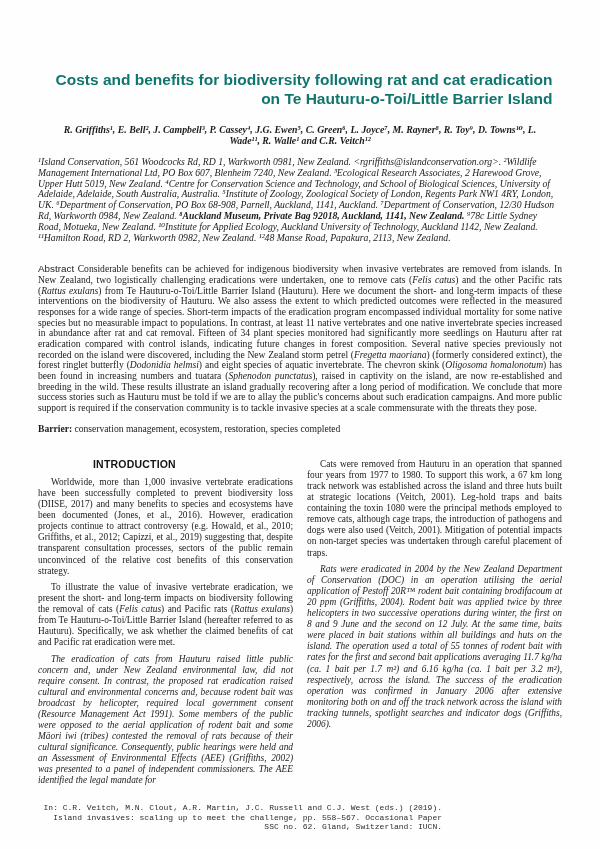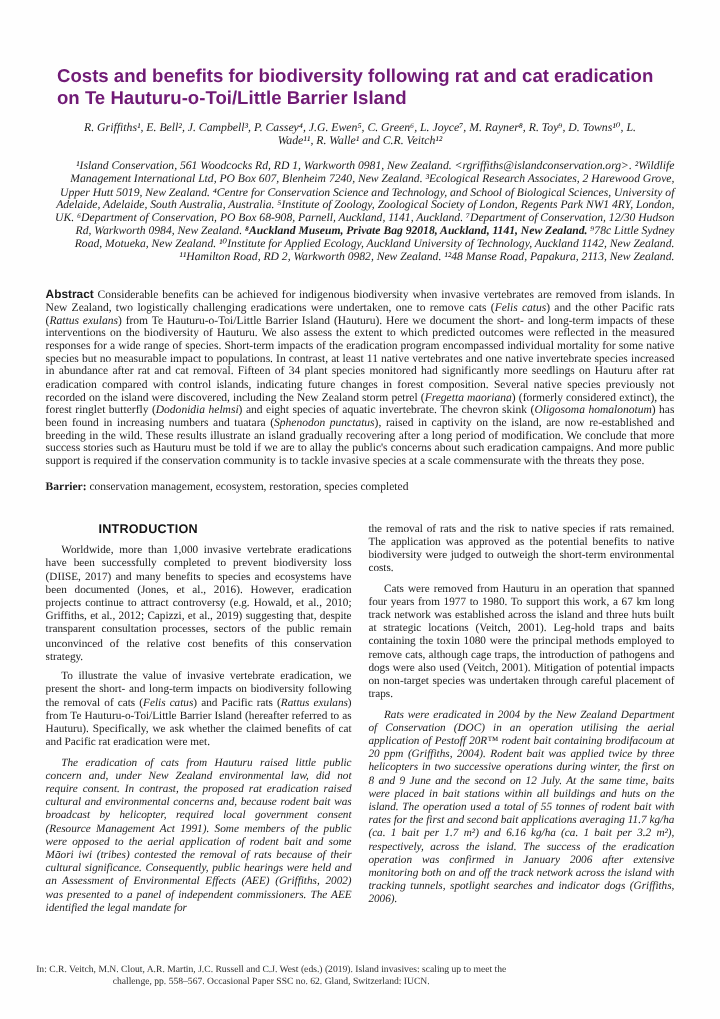--- a/index.html
+++ b/index.html
@@ -16,49 +16,50 @@
     font-family: "Liberation Serif", "DejaVu Serif", serif;
     padding: 55px 38px 0 38px;
     position: relative;
     overflow: hidden;
   }
   .title {
     font-family: "Liberation Sans", "DejaVu Sans", sans-serif;
     font-weight: bold;
     font-size: 15.5px;
     line-height: 18.5px;
-    text-align: left;
-    color: #701a75;
-    margin: 0 auto;
+    text-align: right;
+    color: #0f766e;
+    margin: 16px auto;
     max-width: 505px;
   }
   .authors {
     font-style: italic;
     font-size: 9.8px;
     line-height: 11px;
     text-align: center;
     margin: 9px auto 0;
     max-width: 490px;
+    font-weight: bold;
   }
   .affiliations {
     font-style: italic;
     font-size: 9.7px;
     line-height: 10.8px;
-    text-align: right;
+    text-align: left;
     margin: 11px 0 0;
   }
   .abstract {
     font-size: 9.6px;
     line-height: 10.65px;
     text-align: justify;
     margin: 21px 0 0;
   }
   .abstract-label {
     font-family: "Liberation Sans", "DejaVu Sans", sans-serif;
-    font-weight: bold;
+    font-weight: normal;
     font-size: 9.9px;
   }
   .keywords {
     font-size: 9.6px;
     line-height: 10.6px;
     margin: 10px 0 0;
   }
   .keywords b { font-weight: bold; }
   .columns {
     display: flex;
@@ -71,36 +72,36 @@
   .col {
     flex: 1 1 0;
     min-width: 0;
   }
   .section-heading {
     font-family: "Liberation Sans", "DejaVu Sans", sans-serif;
     font-weight: bold;
     font-size: 10.5px;
     letter-spacing: 0.2px;
     color: #141414;
-    margin: 0 0 7px 4px;
+    margin: 0 0 7px 15px;
     padding-left: 40px;
   }
   .col p { margin: 0 0 5.5px 0; }
   .col p.indent { text-indent: 13px; }
   .col p:last-child { margin-bottom: 0; font-style: italic; }
   .citation-footer {
     position: absolute;
-    left: 25px;
+    left: 40px;
     top: 803px;
     max-width: 402px;
-    font-family: Liberation Serif, serif;
+    font-family: Liberation Mono, monospace;
     font-size: 8px;
     line-height: 9.6px;
     color: #2d2d2d;
-    text-align: center;
+    text-align: right;
   }
 </style>
 </head>
 <body>
 
 <div class="page">
 
   <h1 class="title">Costs and benefits for biodiversity following rat and cat eradication on Te Hauturu-o-Toi/Little Barrier Island</h1>
 
   <p class="authors">R. Griffiths¹, E. Bell², J. Campbell³, P. Cassey⁴, J.G. Ewen⁵, C. Green⁶, L. Joyce⁷, M. Rayner⁸, R. Toy⁹, D. Towns¹⁰, L. Wade¹¹, R. Walle¹ and C.R. Veitch¹²</p>
@@ -112,21 +113,20 @@
   <p class="keywords"><b>Barrier:</b><span> conservation management, ecosystem, restoration, species completed</span></p>
 
   <div class="columns">
     <div class="col">
       <h2 class="section-heading">INTRODUCTION</h2>
       <p class="indent">Worldwide, more than 1,000 invasive vertebrate eradications have been successfully completed to prevent biodiversity loss (DIISE, 2017) and many benefits to species and ecosystems have been documented (Jones, et al., 2016). However, eradication projects continue to attract controversy (e.g. Howald, et al., 2010; Griffiths, et al., 2012; Capizzi, et al., 2019) suggesting that, despite transparent consultation processes, sectors of the public remain unconvinced of the relative cost benefits of this conservation strategy.</p>
       <p class="indent">To illustrate the value of invasive vertebrate eradication, we present the short- and long-term impacts on biodiversity following the removal of cats (<i>Felis catus</i>) and Pacific rats (<i>Rattus exulans</i>) from Te Hauturu-o-Toi/Little Barrier Island (hereafter referred to as Hauturu). Specifically, we ask whether the claimed benefits of cat and Pacific rat eradication were met.</p>
       <p class="indent">The eradication of cats from Hauturu raised little public concern and, under New Zealand environmental law, did not require consent. In contrast, the proposed rat eradication raised cultural and environmental concerns and, because rodent bait was broadcast by helicopter, required local government consent (Resource Management Act 1991). Some members of the public were opposed to the aerial application of rodent bait and some Māori iwi (tribes) contested the removal of rats because of their cultural significance. Consequently, public hearings were held and an Assessment of Environmental Effects (AEE) (Griffiths, 2002) was presented to a panel of independent commissioners. The AEE identified the legal mandate for</p>
     </div>
     <div class="col">
-      <p>the removal of rats and the risk to native species if rats remained. The application was approved as the potential benefits to native biodiversity were judged to outweigh the short-term environmental costs.</p>
       <p class="indent">Cats were removed from Hauturu in an operation that spanned four years from 1977 to 1980. To support this work, a 67 km long track network was established across the island and three huts built at strategic locations (Veitch, 2001). Leg-hold traps and baits containing the toxin 1080 were the principal methods employed to remove cats, although cage traps, the introduction of pathogens and dogs were also used (Veitch, 2001). Mitigation of potential impacts on non-target species was undertaken through careful placement of traps.</p>
       <p class="indent">Rats were eradicated in 2004 by the New Zealand Department of Conservation (DOC) in an operation utilising the aerial application of Pestoff 20R™ rodent bait containing brodifacoum at 20 ppm (Griffiths, 2004). Rodent bait was applied twice by three helicopters in two successive operations during winter, the first on 8 and 9 June and the second on 12 July. At the same time, baits were placed in bait stations within all buildings and huts on the island. The operation used a total of 55 tonnes of rodent bait with rates for the first and second bait applications averaging 11.7 kg/ha (ca. 1 bait per 1.7 m²) and 6.16 kg/ha (ca. 1 bait per 3.2 m²), respectively, across the island. The success of the eradication operation was confirmed in January 2006 after extensive monitoring both on and off the track network across the island with tracking tunnels, spotlight searches and indicator dogs (Griffiths, 2006).</p>
     </div>
   </div>
 
   <div class="citation-footer">In: C.R. Veitch, M.N. Clout, A.R. Martin, J.C. Russell and C.J. West (eds.) (2019). Island invasives: scaling up to meet the challenge, pp. 558–567. Occasional Paper SSC no. 62. Gland, Switzerland: IUCN.</div>
 
 </div>
 
 </body></html>

